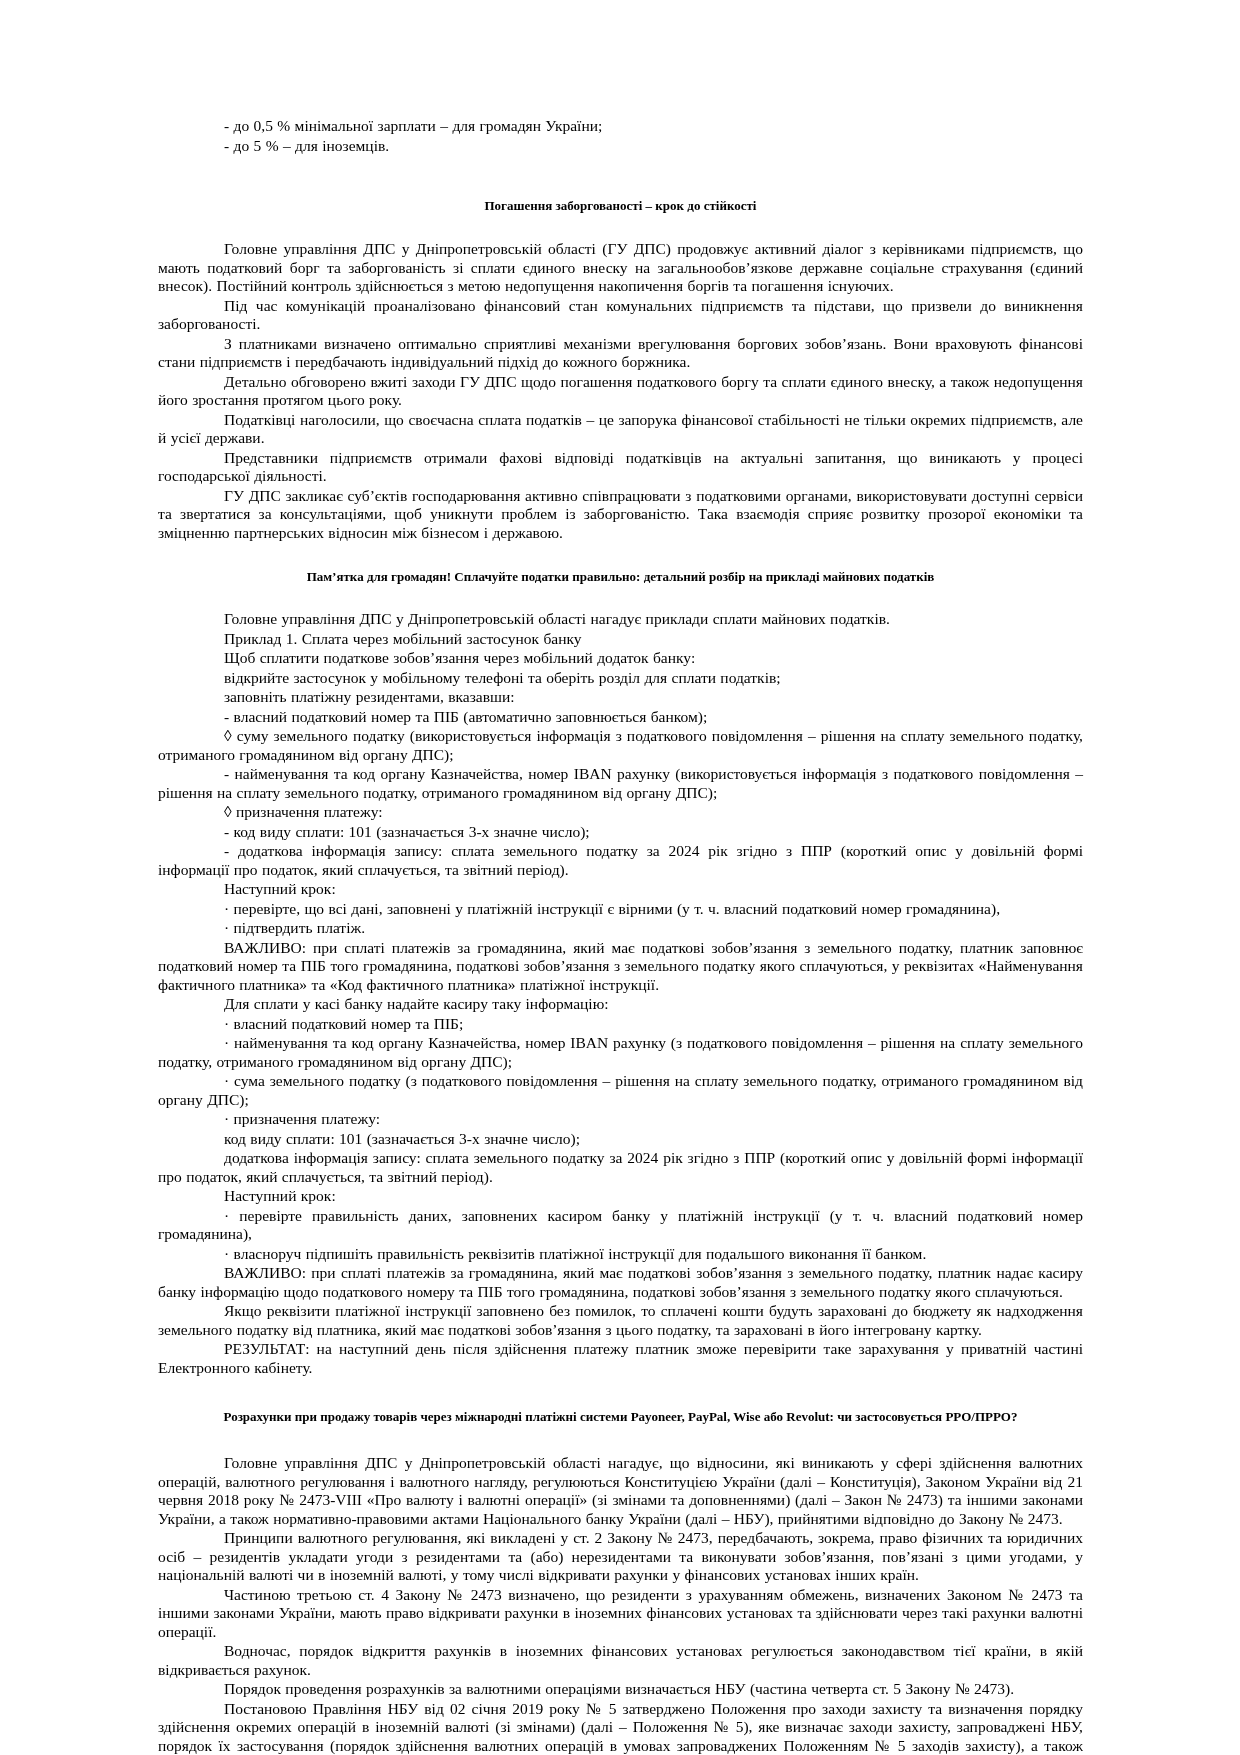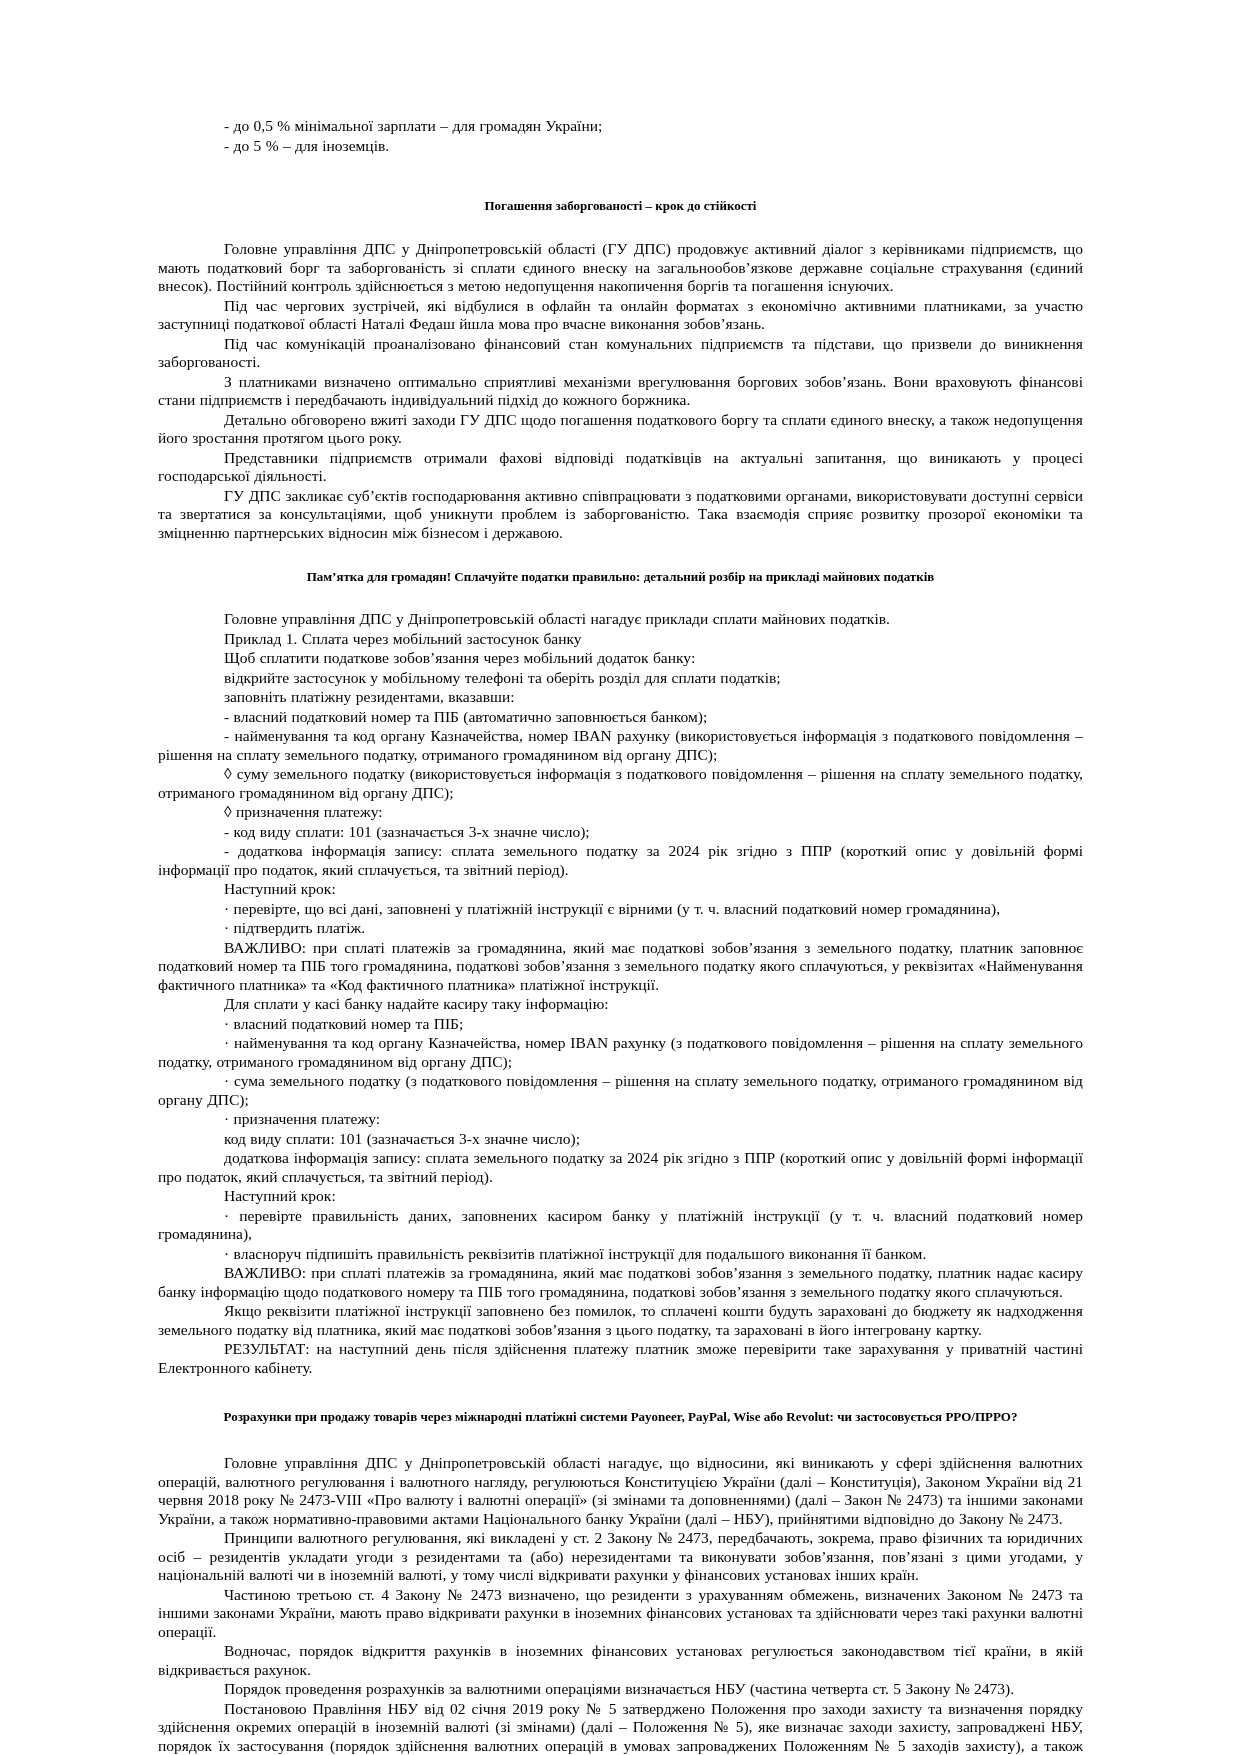--- a/index.html
+++ b/index.html
@@ -45,39 +45,39 @@
 <div class="page">
 
   <p class="para">- до 0,5 % мінімальної зарплати – для громадян України;</p>
   <p class="para">- до 5 % – для іноземців.</p>
 
   <div class="sp-h1-before"></div>
   <p class="heading">Погашення заборгованості – крок до стійкості</p>
   <div class="sp-h1-after"></div>
 
   <p class="para">Головне управління ДПС у Дніпропетровській області (ГУ ДПС) продовжує активний діалог з керівниками підприємств, що мають податковий борг та заборгованість зі сплати єдиного внеску на загальнообов’язкове державне соціальне страхування (єдиний внесок). Постійний контроль здійснюється з метою недопущення накопичення боргів та погашення існуючих.</p>
-  <p class="para">Під час чергових зустрічей, які відбулися в офлайн та онлайн форматах з економічно активними платниками, за участю заступниці податкової області Наталі Федаш йшла мова про вчасне виконання зобов’язань.</p>
   <p class="para">Під час комунікацій проаналізовано фінансовий стан комунальних підприємств та підстави, що призвели до виникнення заборгованості.</p>
   <p class="para">З платниками визначено оптимально сприятливі механізми врегулювання боргових зобов’язань. Вони враховують фінансові стани підприємств і передбачають індивідуальний підхід до кожного боржника.</p>
   <p class="para">Детально обговорено вжиті заходи ГУ ДПС щодо погашення податкового боргу та сплати єдиного внеску, а також недопущення його зростання протягом цього року.</p>
+  <p class="para">Податківці наголосили, що своєчасна сплата податків – це запорука фінансової стабільності не тільки окремих підприємств, але й усієї держави.</p>
   <p class="para">Представники підприємств отримали фахові відповіді податківців на актуальні запитання, що виникають у процесі господарської діяльності.</p>
   <p class="para">ГУ ДПС закликає суб’єктів господарювання активно співпрацювати з податковими органами, використовувати доступні сервіси та звертатися за консультаціями, щоб уникнути проблем із заборгованістю. Така взаємодія сприяє розвитку прозорої економіки та зміцненню партнерських відносин між бізнесом і державою.</p>
 
   <div class="sp-h2-before"></div>
   <p class="heading">Пам’ятка для громадян! Сплачуйте податки правильно: детальний розбір на прикладі майнових податків</p>
   <div class="sp-h2-after"></div>
 
   <p class="para">Головне управління ДПС у Дніпропетровській області нагадує приклади сплати майнових податків.</p>
   <p class="para">Приклад 1. Сплата через мобільний застосунок банку</p>
   <p class="para">Щоб сплатити податкове зобов’язання через мобільний додаток банку:</p>
   <p class="para">відкрийте застосунок у мобільному телефоні та оберіть розділ для сплати податків;</p>
   <p class="para">заповніть платіжну резидентами, вказавши:</p>
   <p class="para">- власний податковий номер та ПІБ (автоматично заповнюється банком);</p>
+  <p class="para">◊ суму земельного податку (використовується інформація з податкового повідомлення – рішення на сплату земельного податку, отриманого громадянином від органу ДПС);</p>
   <p class="para">- найменування та код органу Казначейства, номер IBAN рахунку (використовується інформація з податкового повідомлення – рішення на сплату земельного податку, отриманого громадянином від органу ДПС);</p>
-  <p class="para">◊ суму земельного податку (використовується інформація з податкового повідомлення – рішення на сплату земельного податку, отриманого громадянином від органу ДПС);</p>
   <p class="para">◊ призначення платежу:</p>
   <p class="para">- код виду сплати: 101 (зазначається 3-х значне число);</p>
   <p class="para">- додаткова інформація запису: сплата земельного податку за 2024 рік згідно з ППР (короткий опис у довільній формі інформації про податок, який сплачується, та звітний період).</p>
   <p class="para">Наступний крок:</p>
   <p class="para">· перевірте, що всі дані, заповнені у платіжній інструкції є вірними (у т. ч. власний податковий номер громадянина),</p>
   <p class="para">· підтвердить платіж.</p>
   <p class="para">ВАЖЛИВО: при сплаті платежів за громадянина, який має податкові зобов’язання з земельного податку,  платник заповнює податковий номер та ПІБ того громадянина, податкові зобов’язання з земельного податку якого сплачуються, у реквізитах «Найменування фактичного платника» та «Код фактичного платника» платіжної інструкції.</p>
   <p class="para">Для сплати у касі банку надайте касиру таку інформацію:</p>
   <p class="para">· власний податковий номер та ПІБ;</p>
   <p class="para">· найменування та код органу Казначейства, номер IBAN рахунку (з податкового повідомлення – рішення на сплату земельного податку, отриманого громадянином від органу ДПС);</p>

